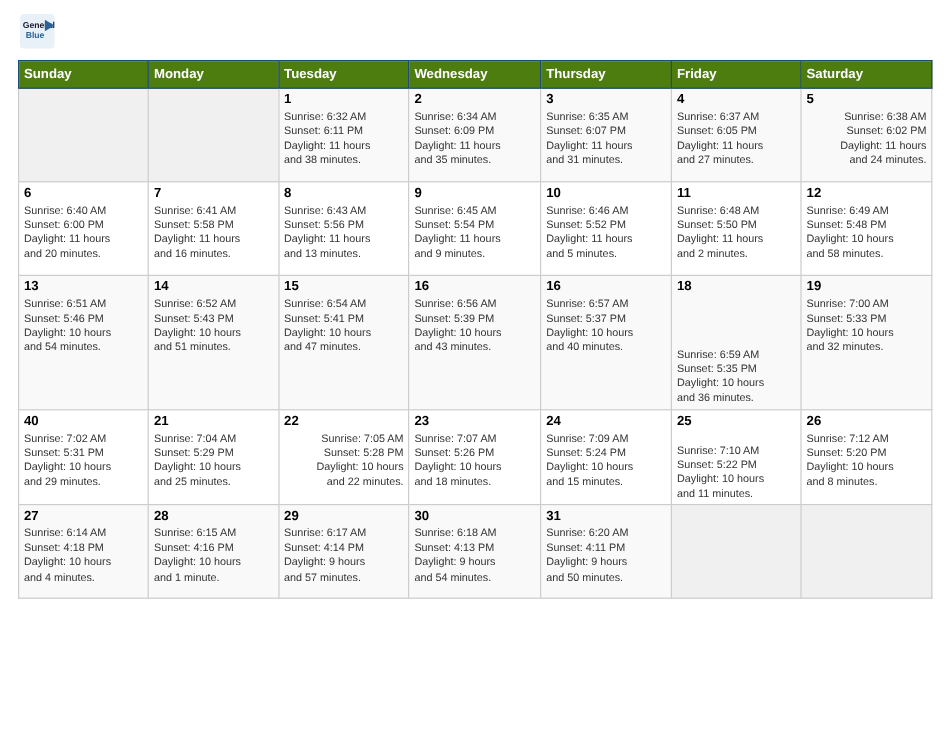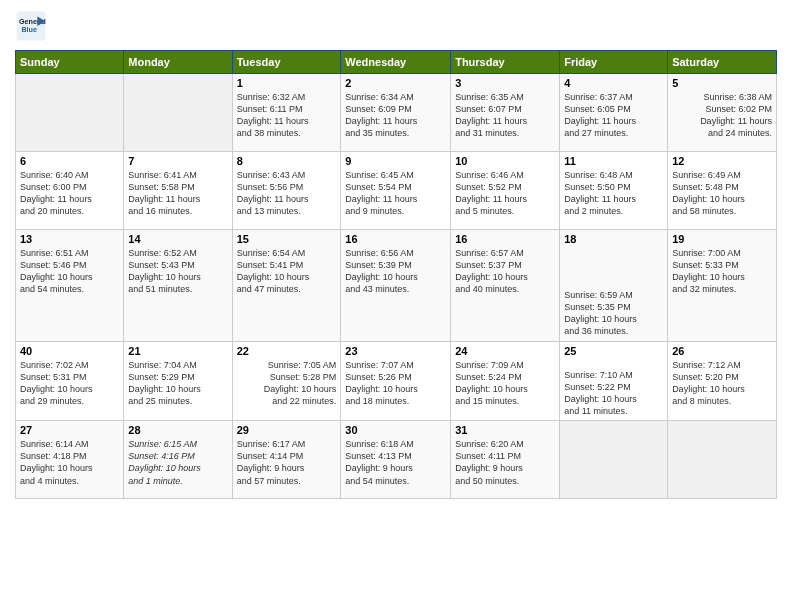--- a/index.html
+++ b/index.html
@@ -309,21 +309,21 @@
         <tr>
           <td>
             <span class="day-num">27</span>
             <div class="day-info" style="white-space: pre-line;">Sunrise: 6:14 AM
 Sunset: 4:18 PM
 Daylight: 10 hours
 and 4 minutes.</div>
           </td>
           <td>
             <span class="day-num">28</span>
-            <div class="day-info" style="white-space: pre-line; font-style: italic;">Sunrise: 6:15 AM
+            <div class="day-info" style="white-space: pre-line;">Sunrise: 6:15 AM
 Sunset: 4:16 PM
 Daylight: 10 hours
 and 1 minute.</div>
           </td>
           <td>
             <span class="day-num">29</span>
             <div class="day-info" style="white-space: pre-line;">Sunrise: 6:17 AM
 Sunset: 4:14 PM
 Daylight: 9 hours
 and 57 minutes.</div>

